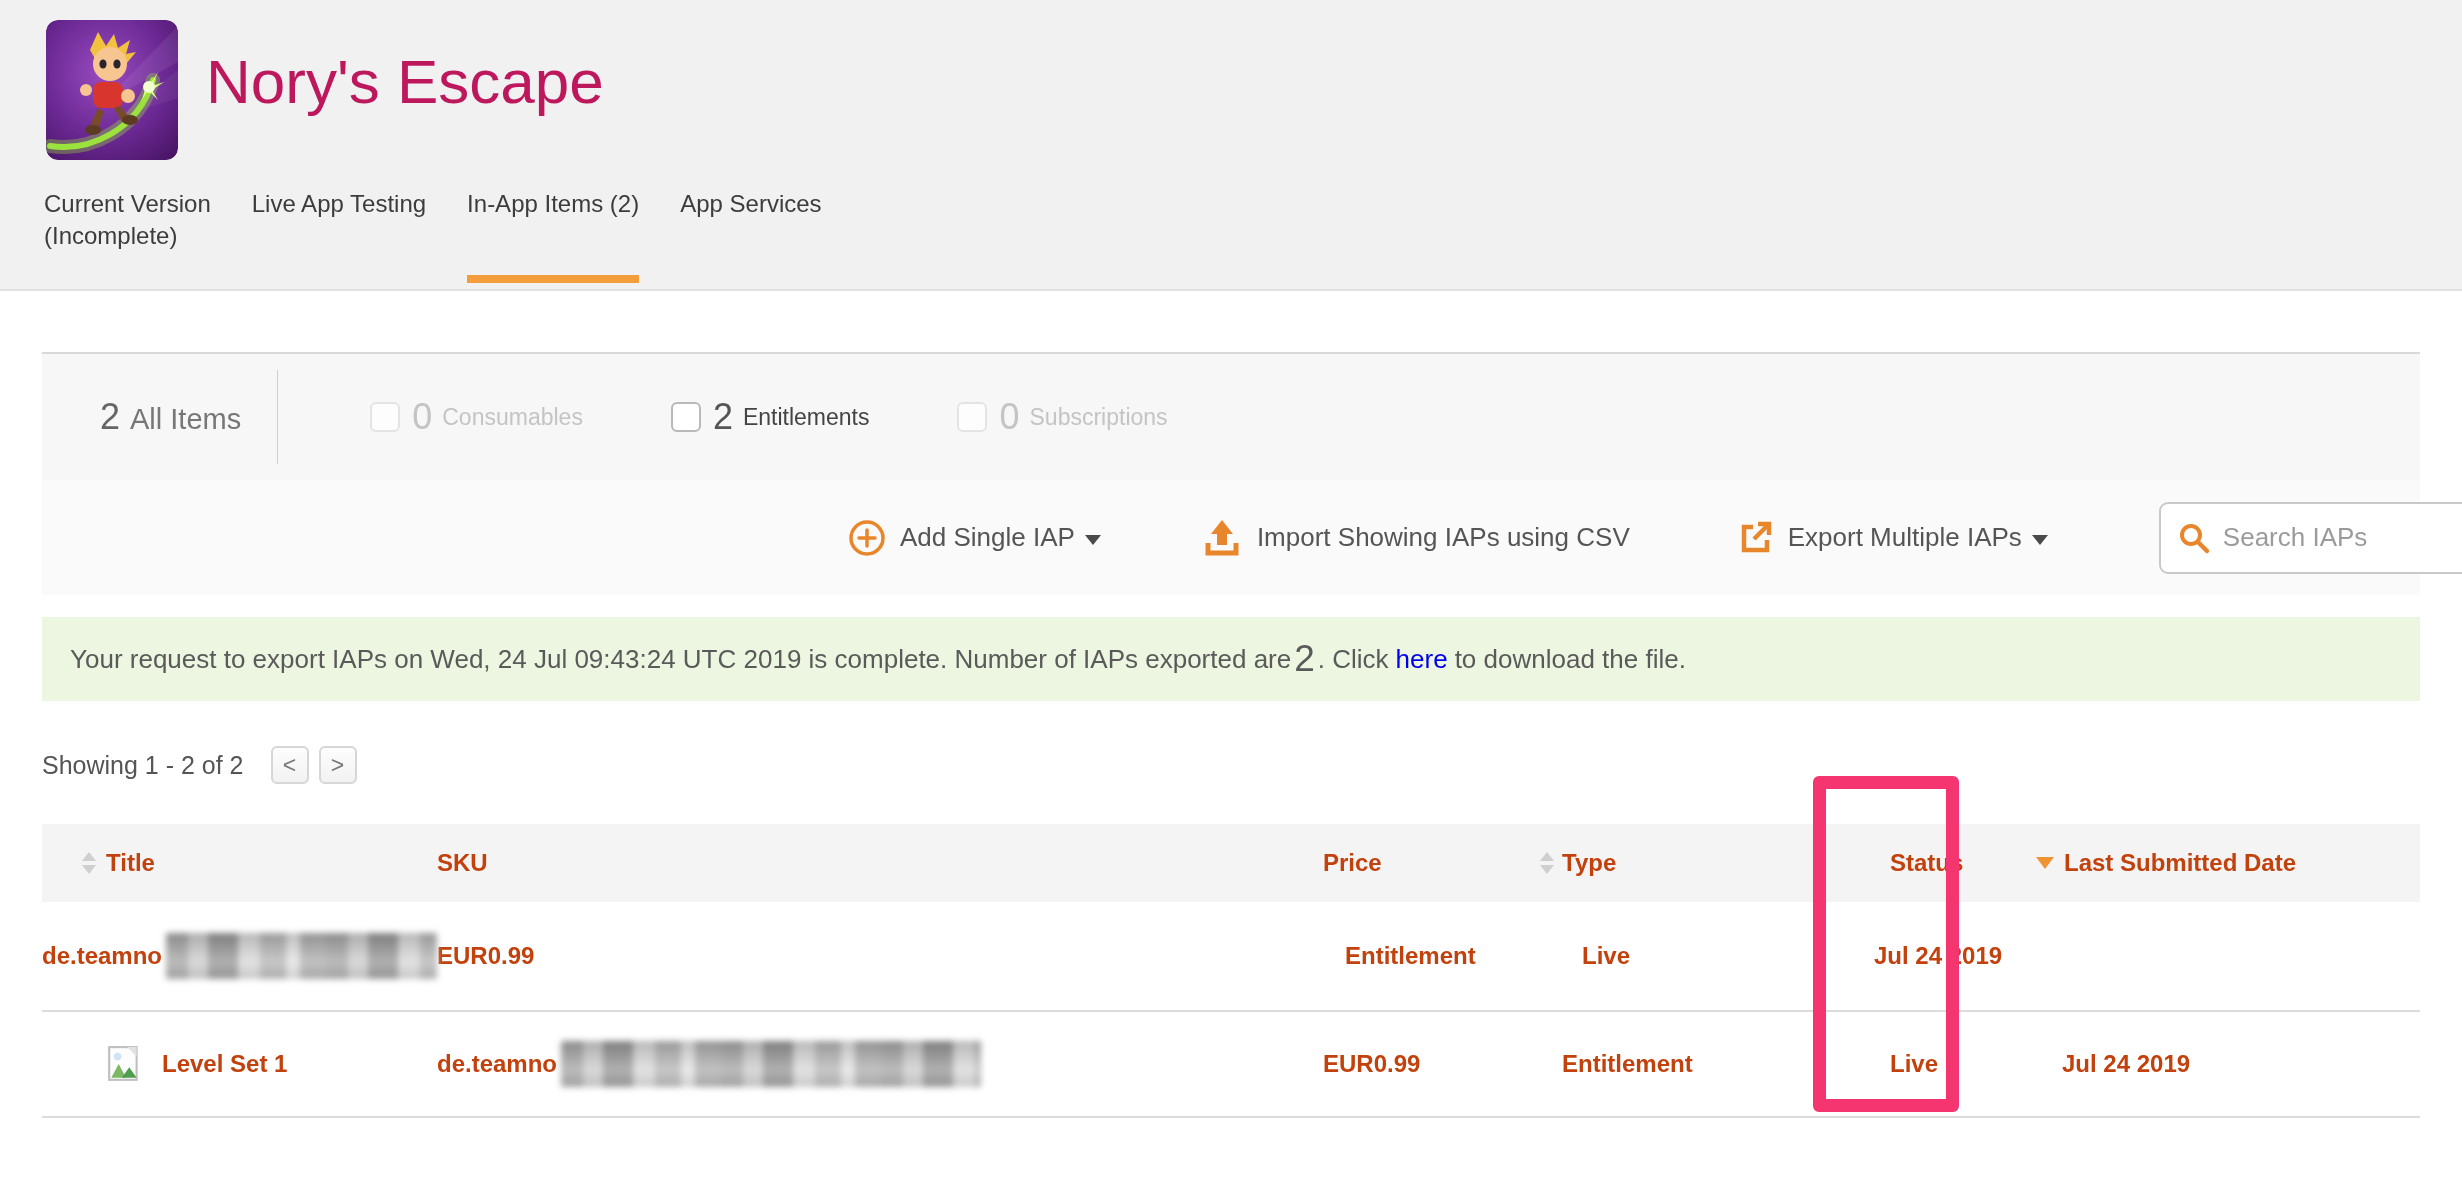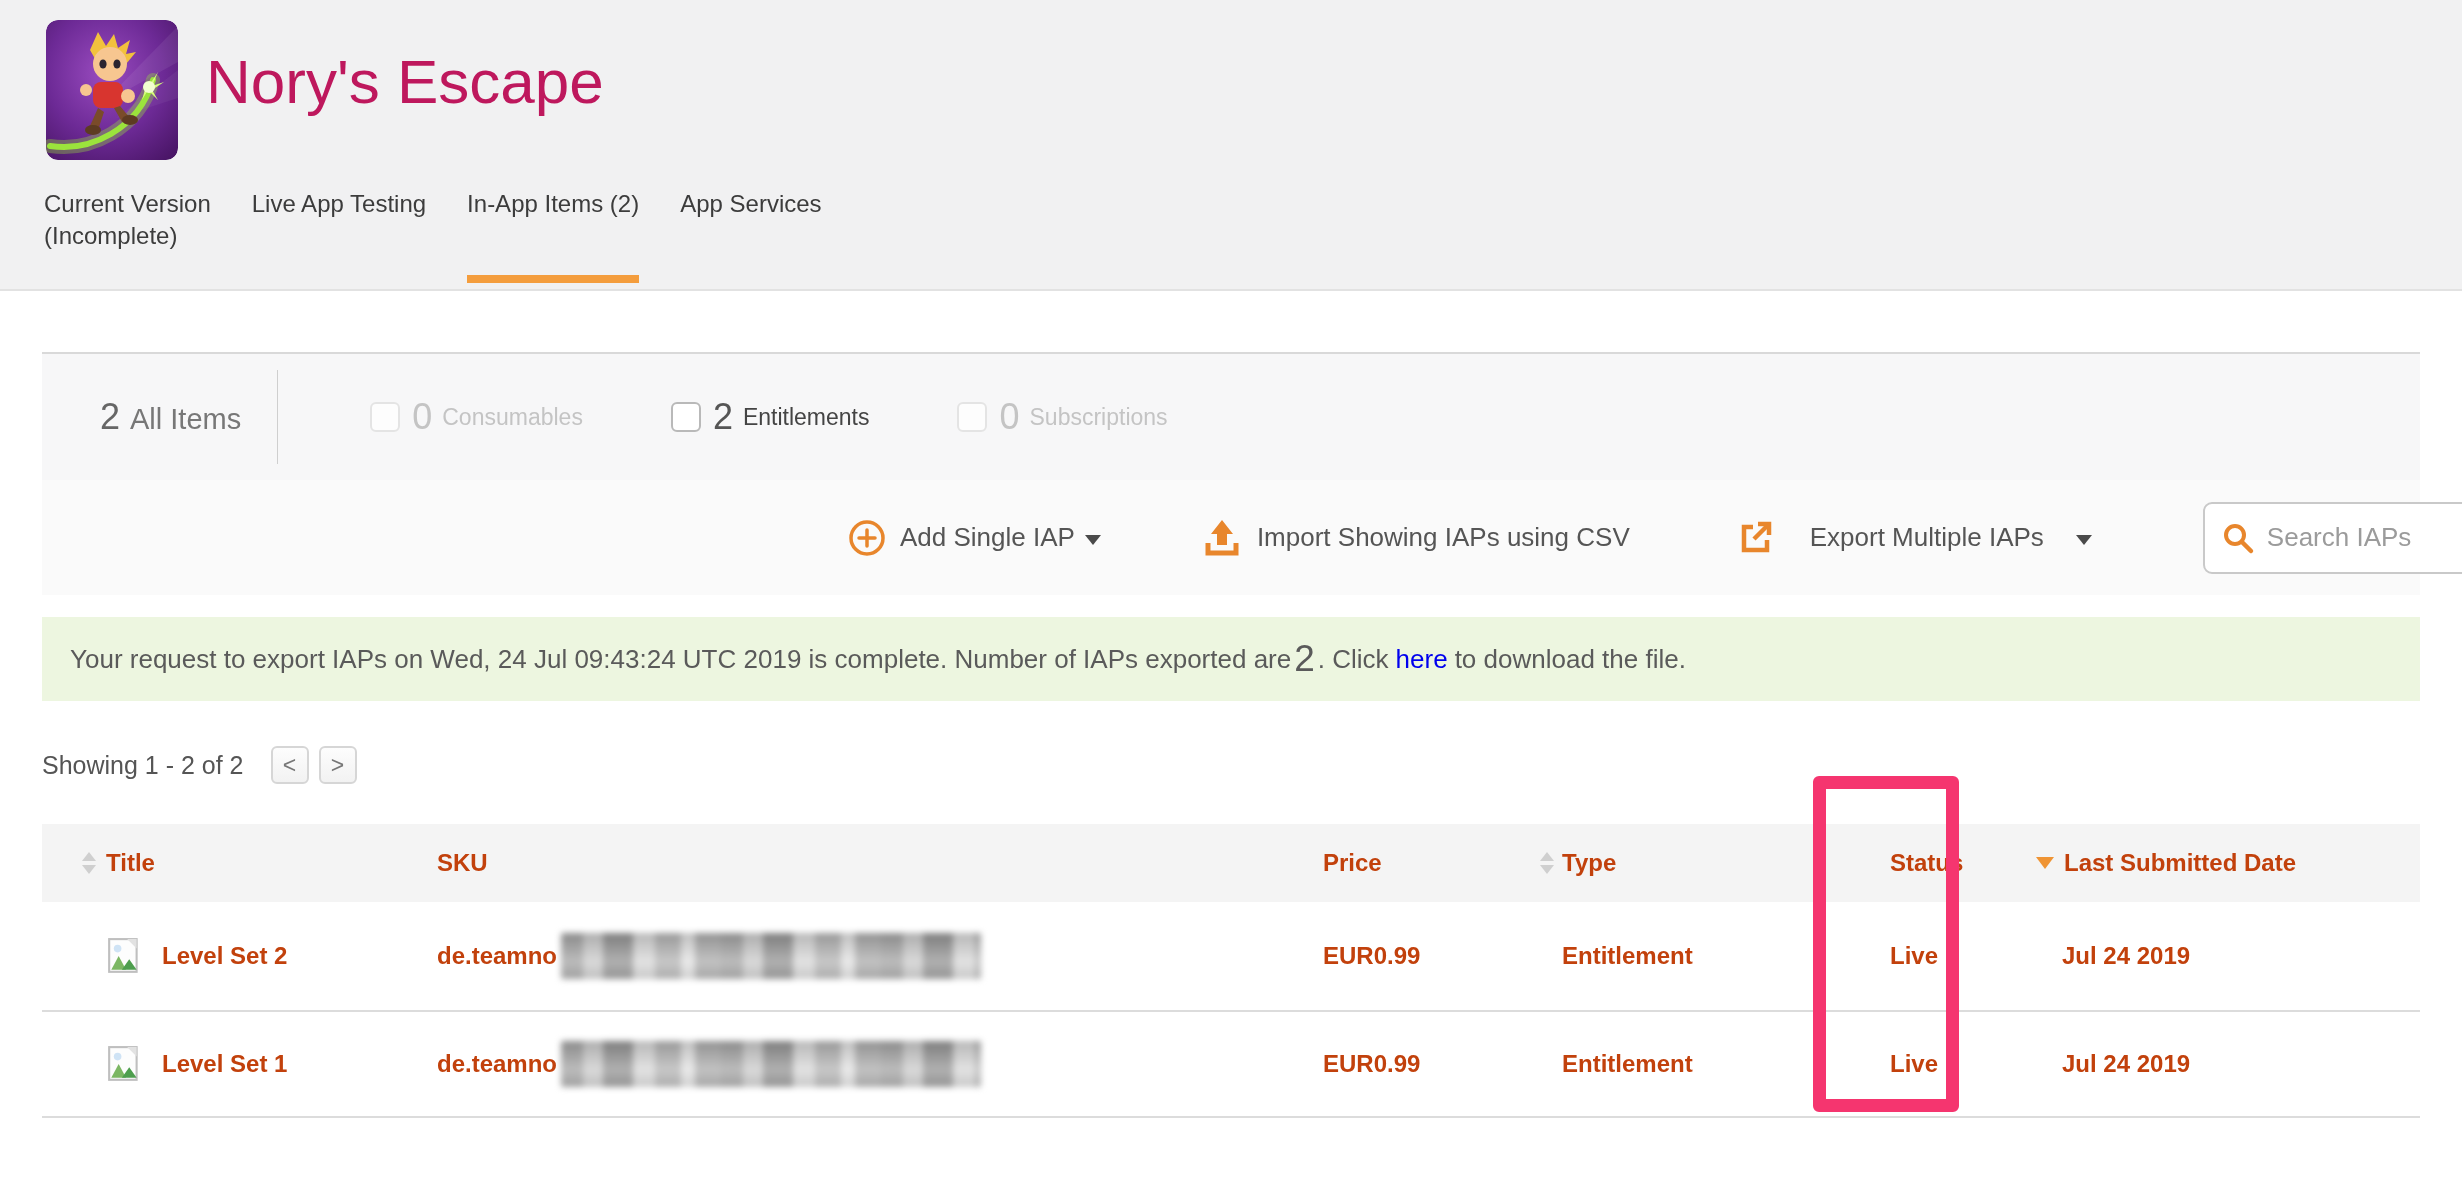--- a/index.html
+++ b/index.html
@@ -66,21 +66,21 @@
   .tool-item { display: flex; align-items: center; cursor: pointer; }
   .tool-item .t-label { font-size: 26px; color: #555; margin-left: 14px; white-space: nowrap; }
   .caret-down {
     width: 0; height: 0; margin-left: 10px; margin-top: 4px;
     border-left: 8px solid transparent; border-right: 8px solid transparent;
     border-top: 10px solid #4a4a4a;
   }
   .v-divider { width: 1px; height: 76px; background: #cccccc; }
   .g-add { margin-left: 806px; }
   .d1 { margin-left: 46px; } .g-import { margin-left: 54px; }
-  .d2 { margin-left: 64px; } .g-export { margin-left: 42px; gap: 22px; }
+  .d2 { margin-left: 64px; } .g-export { margin-left: 42px; }
   .d3 { margin-left: 48px; }
   .search-box {
     margin-left: 63px; width: 327px; height: 72px;
     background: #fff; border: 2px solid #c9c9c9; border-radius: 9px;
     display: flex; align-items: center; padding: 0 16px;
   }
   .search-box input {
     border: none; outline: none; background: transparent;
     font-family: "Liberation Sans", sans-serif;
     font-size: 26px; color: #444; width: 240px; margin-left: 12px;
@@ -320,30 +320,20 @@
     <div class="cell c-status">
       <span>Status</span>
     </div>
     <div class="cell c-date-h">
       <span class="sort-desc"></span>
       <span class="h-lbl">Last Submitted Date</span>
     </div>
   </div>
 
   <div class="t-row t-body-row">
-    <div class="cell c-title-b">
-      <svg class="thumb icon-svg" viewBox="0 0 36 36">
-        <rect x="3" y="2" width="26" height="31" fill="#fdfdfd" stroke="#bfbfbf" stroke-width="2"></rect>
-        <path d="M29 2 L29 11 L20 2 Z" fill="#e2e2e2"></path>
-        <circle cx="11" cy="11" r="3.6" fill="#cfe3f5"></circle>
-        <path d="M5 31 L12 18 L19 31 Z" fill="#7cb763"></path>
-        <path d="M15 31 L22 21 L29 31 Z" fill="#4e9e4e"></path>
-      </svg>
-      <span class="row-title">Level Set 2</span>
-    </div>
     <div class="cell">
       <span>de.teamno</span>
       <span class="sku-blur"></span>
     </div>
     <div class="cell">EUR0.99</div>
     <div class="cell c-type-b">Entitlement</div>
     <div class="cell c-status">Live</div>
     <div class="cell c-date-b">Jul 24 2019</div>
   </div>
 

